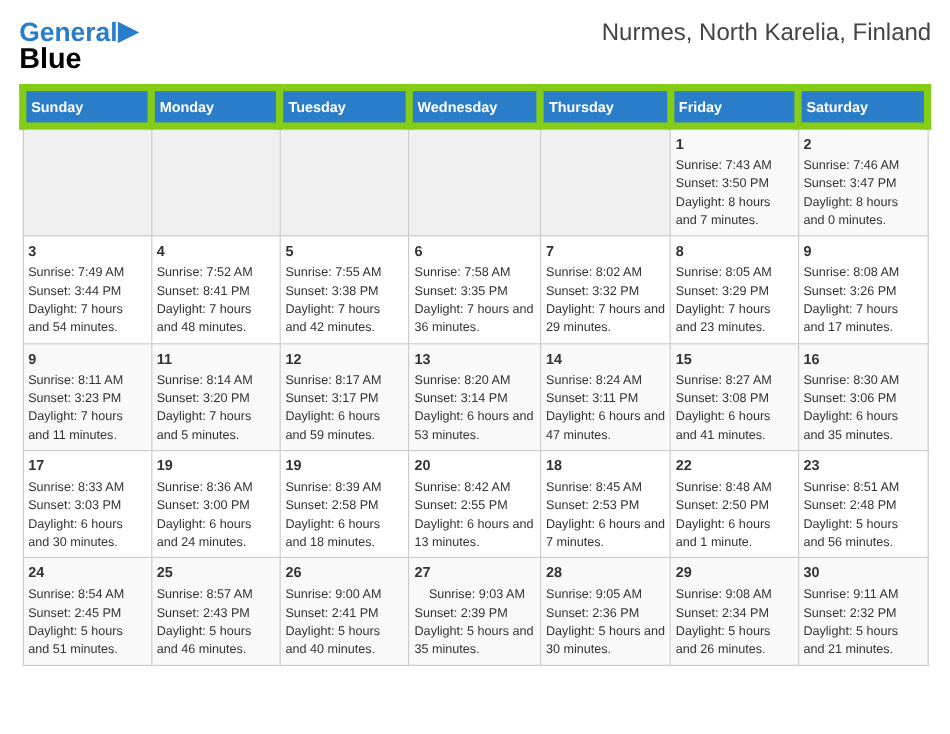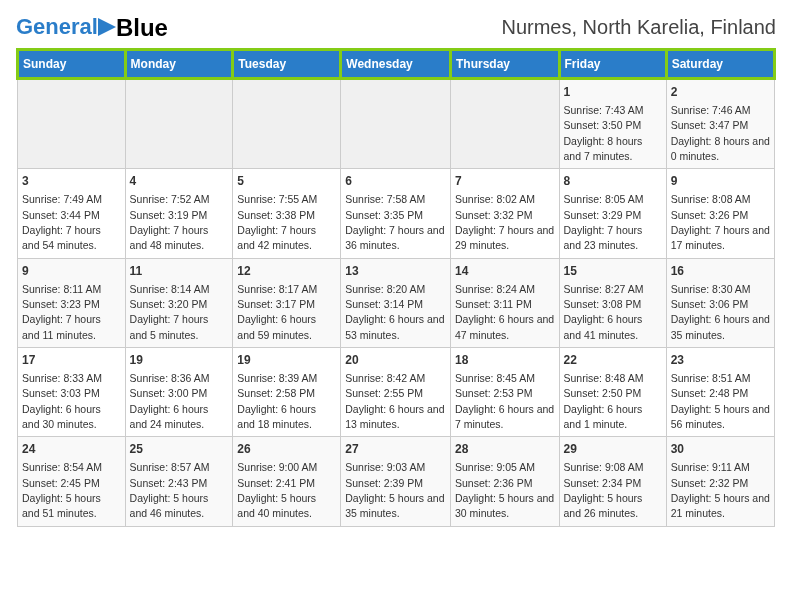--- a/index.html
+++ b/index.html
@@ -11,20 +11,21 @@
       padding: 16px;
     }
     .header {
       display: flex;
       justify-content: space-between;
       align-items: flex-start;
       margin-bottom: 8px;
     }
     .logo {
       display: flex;
+      flex-direction: column;
       align-items: flex-start;
     }
     .logo-text {
       font-size: 22px;
       font-weight: bold;
       color: #333;
       line-height: 1;
     }
     .logo-text span {
       color: #2a7dc9;
@@ -51,21 +52,21 @@
       border-collapse: collapse;
       font-size: 11px;
     }
     .calendar thead th {
       background: #2a7dc9;
       color: #fff;
       padding: 6px 4px;
       text-align: left;
       font-weight: bold;
       font-size: 12px;
-      border: 3px solid #84cc16;
+      border: 6px solid #84cc16;
     }
     .calendar tbody td {
       border: 1px solid #ccc;
       vertical-align: top;
       padding: 4px;
       width: 113px;
       min-height: 80px;
       color: #333;
       line-height: 1.4;
     }
@@ -136,21 +137,21 @@
 Daylight: 8 hours and 7 minutes.</span></td>
         <td><span class="day-num">2</span><span class="day-info" style="white-space: pre-line;">Sunrise: 7:46 AM
 Sunset: 3:47 PM
 Daylight: 8 hours and 0 minutes.</span></td>
       </tr>
       <tr>
         <td><span class="day-num">3</span><span class="day-info" style="white-space: pre-line;">Sunrise: 7:49 AM
 Sunset: 3:44 PM
 Daylight: 7 hours and 54 minutes.</span></td>
         <td><span class="day-num">4</span><span class="day-info" style="white-space: pre-line;">Sunrise: 7:52 AM
-Sunset: 3:19 PM
+Sunset: 8:41 PM
 Daylight: 7 hours and 48 minutes.</span></td>
         <td><span class="day-num">5</span><span class="day-info" style="white-space: pre-line;">Sunrise: 7:55 AM
 Sunset: 3:38 PM
 Daylight: 7 hours and 42 minutes.</span></td>
         <td><span class="day-num">6</span><span class="day-info" style="white-space: pre-line; text-align: center;">Sunrise: 7:58 AM
 Sunset: 3:35 PM
 Daylight: 7 hours and 36 minutes.</span></td>
         <td><span class="day-num">7</span><span class="day-info" style="white-space: pre-line;">Sunrise: 8:02 AM
 Sunset: 3:32 PM
 Daylight: 7 hours and 29 minutes.</span></td>
@@ -210,21 +211,21 @@
       <tr>
         <td><span class="day-num">24</span><span class="day-info" style="white-space: pre-line;">Sunrise: 8:54 AM
 Sunset: 2:45 PM
 Daylight: 5 hours and 51 minutes.</span></td>
         <td><span class="day-num">25</span><span class="day-info" style="white-space: pre-line;">Sunrise: 8:57 AM
 Sunset: 2:43 PM
 Daylight: 5 hours and 46 minutes.</span></td>
         <td><span class="day-num">26</span><span class="day-info" style="white-space: pre-line;">Sunrise: 9:00 AM
 Sunset: 2:41 PM
 Daylight: 5 hours and 40 minutes.</span></td>
-        <td><span class="day-num">27</span><span class="day-info" style="white-space: pre-line;">Sunrise: 9:03 AM
+        <td><span class="day-num">27</span><span class="day-info" style="white-space: pre-line; margin-left: 12px;">Sunrise: 9:03 AM
 Sunset: 2:39 PM
 Daylight: 5 hours and 35 minutes.</span></td>
         <td><span class="day-num">28</span><span class="day-info" style="white-space: pre-line;">Sunrise: 9:05 AM
 Sunset: 2:36 PM
 Daylight: 5 hours and 30 minutes.</span></td>
         <td><span class="day-num">29</span><span class="day-info" style="white-space: pre-line;">Sunrise: 9:08 AM
 Sunset: 2:34 PM
 Daylight: 5 hours and 26 minutes.</span></td>
         <td><span class="day-num">30</span><span class="day-info" style="white-space: pre-line;">Sunrise: 9:11 AM
 Sunset: 2:32 PM

